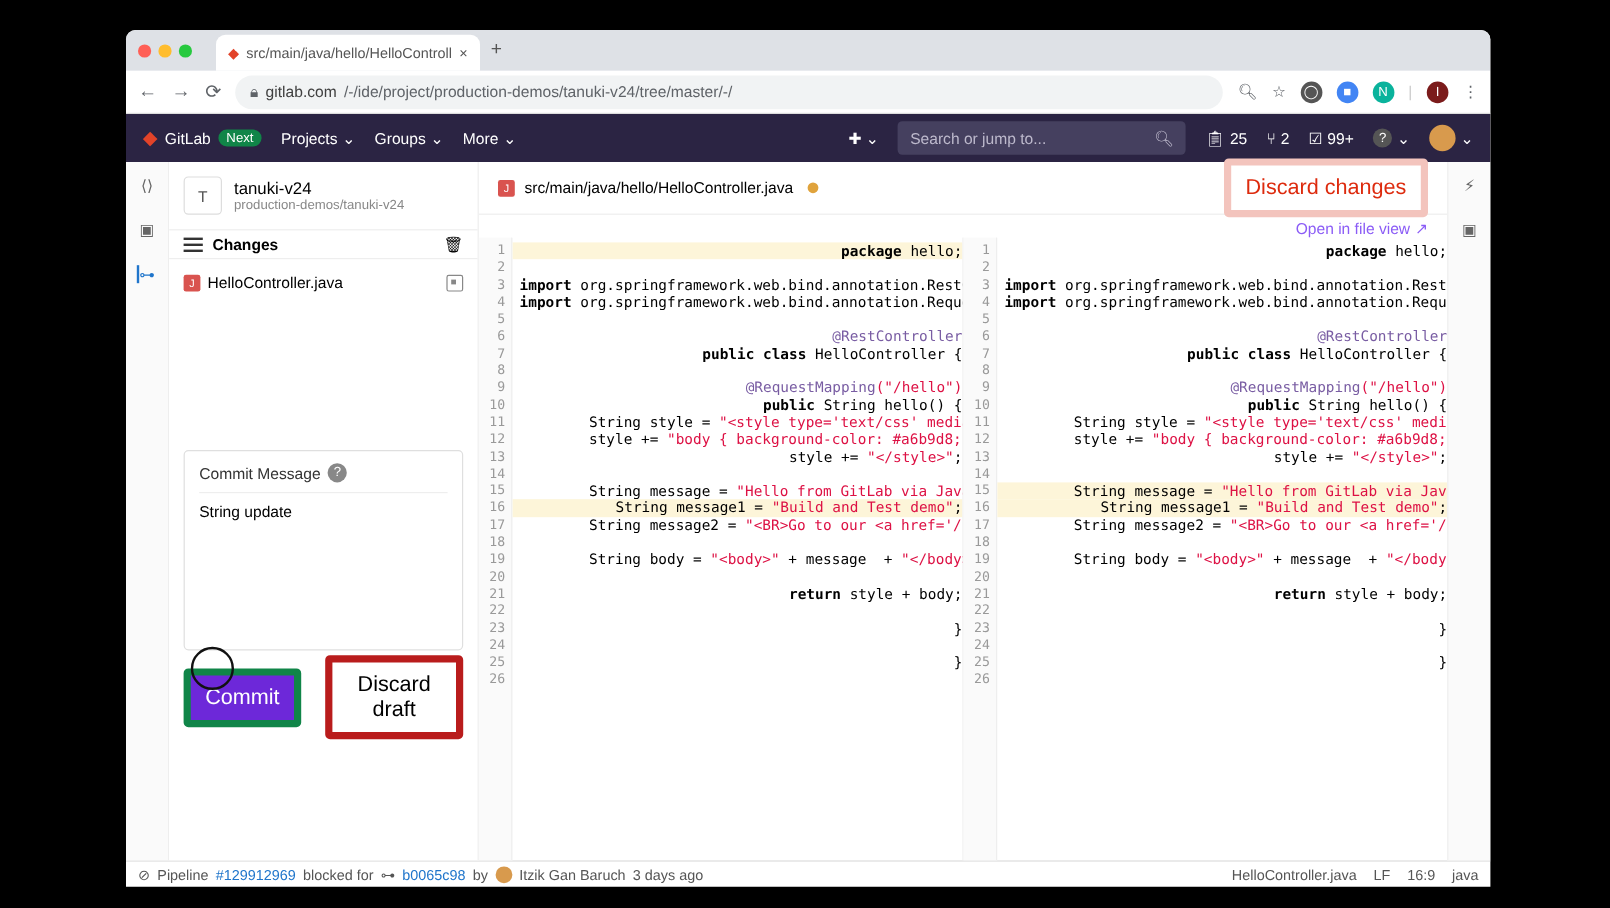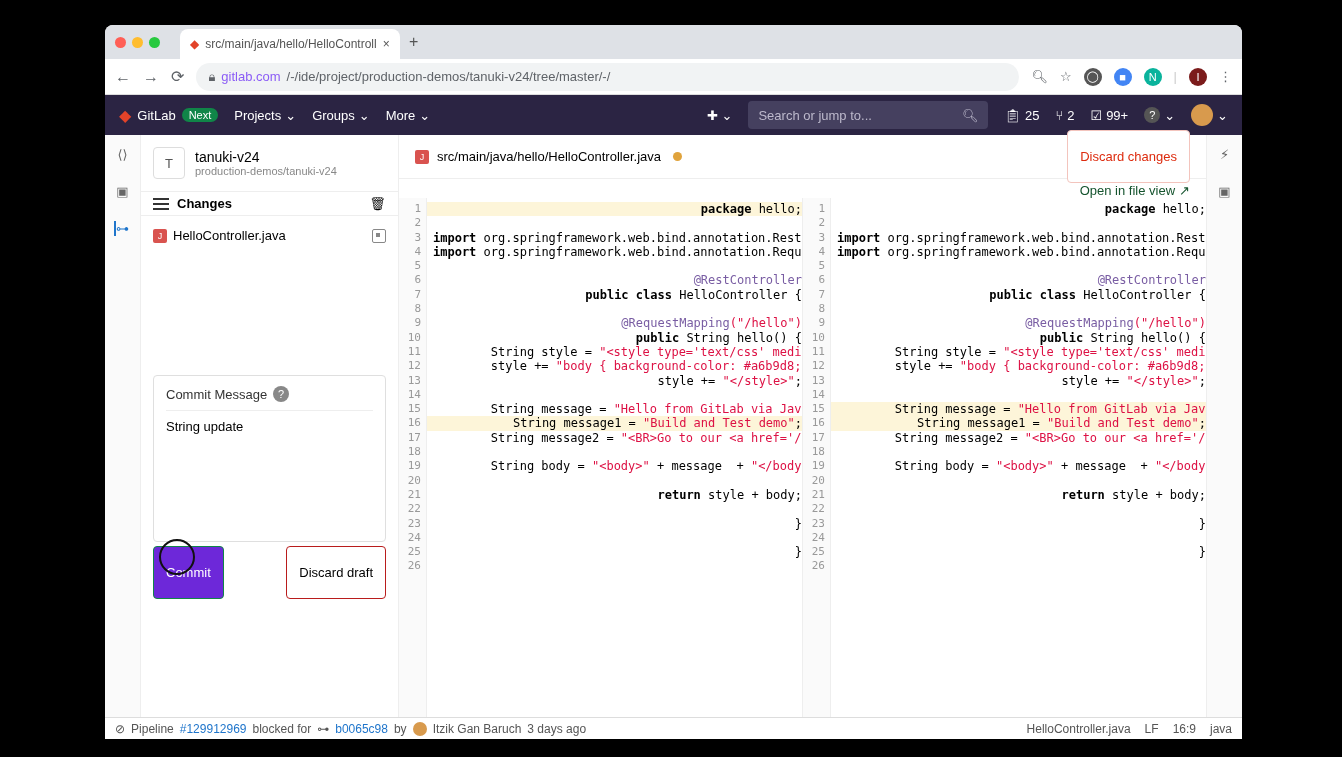--- a/index.html
+++ b/index.html
@@ -14,21 +14,21 @@
 .dot.r { background:#ff5f56; } .dot.y { background:#ffbd2e; } .dot.g { background:#27c93f; }
 .tab { background: #fff; height: 30px; margin-top: 4px; border-radius: 8px 8px 0 0; padding: 0 10px; display: flex; align-items: center; gap: 6px; font-size: 12px; color: #555; min-width: 180px; }
 .tab .tx { flex:1; white-space:nowrap; overflow:hidden; text-overflow:ellipsis; }
 .newtab { width: 28px; text-align: center; color: #555; font-size: 16px; }
 
 
 .addr { height: 36px; background: #fff; border-bottom: 1px solid #ddd; display: flex; align-items:center; padding: 0 10px; gap: 12px; color:#5f6368; }
 .addr .nb { font-size: 16px; }
 .url { flex:1; background:#f1f3f4; height:28px; border-radius:14px; padding:0 12px; display:flex; align-items:center; font-size:13px; color:#202124; gap:6px;}
 .url .lock { color:#5f6368; }
-.url .host { color:#8b5cf6; }
+.url .host { color:#404040; }
 .url .path { color:#5f6368; }
 .aicons { display:flex; gap:12px; align-items:center; }
 .cir { width:18px; height:18px; border-radius:50%; display:inline-flex; align-items:center;justify-content:center; font-size:11px; color:#fff;}
 
 
 .gnav { height: 40px; background: #2b2443; display:flex; align-items:center; padding: 0 14px; gap: 16px; color:#fff; font-size:13px;}
 .glogo { display:flex; align-items:center; gap:6px; font-weight:500;}
 .pill { background:#108548; border-radius:10px; padding:1px 7px; font-size:11px;}
 .gitem { display:flex; align-items:center; gap:4px; }
 .spacer { flex:1; }
@@ -64,30 +64,30 @@
 .commitbox { margin: 120px 12px 0 12px; border:1px solid #dfdfdf; border-radius:4px; padding:10px 12px 8px;}
 .commitbox .lbl { font-size:13px; color:#333; margin-bottom:8px; display:flex; gap:6px; align-items:center;}
 .commitbox textarea { width:100%; border:0; border-top:1px solid #eee; padding-top:8px; resize:none; height:120px; font-size:13px; font-family: Liberation Sans, sans-serif; outline:none;}
 .qcir { width:16px; height:16px; border-radius:50%; background:#888; color:#fff; font-size:11px; display:flex; align-items:center;justify-content:center;}
 
 .radios { padding: 12px 12px 0; font-size:13px; }
 .radios label { display:flex; gap:10px; align-items:center; margin-bottom:10px; }
 .radios input[type=text]{ width:100%; border:1px solid #ddd; border-radius:4px; padding:6px 8px; font-size:13px; margin-left:24px; margin-top:-2px;}
 .chk { padding: 6px 12px 8px; display:flex; gap:10px; font-size:13px;}
 .actions { padding: 4px 12px 12px; display:flex; gap:10px; align-items:center;}
-.btn { border:1px solid #b91c1c; background:#fff; border-radius:4px; padding:18px 12px; font-size:13px; cursor:pointer;}
+.btn { border:6px solid #b91c1c; background:#fff; border-radius:4px; padding:8px 12px; font-size:18px; cursor:pointer;}
 .btn.pri { background:#6d28d9; color:#fff; border-color:#108548; }
 .ring { position:absolute; width:36px; height:36px; border:2px solid #111; border-radius:50%; pointer-events:none; }
 
 .main { flex:1; display:flex; flex-direction:column; min-width:0; }
 .tabrow { height:44px; border-bottom:1px solid #eee; display:flex; align-items:center; padding:0 16px; gap:8px;}
 .tabrow .fn { font-weight:500; }
 .tabrow .dot2 { width:9px; height:9px; border-radius:50%; background:#e0a33c; margin-left:4px;}
 .tabrow .rbtns { margin-left:auto; display:flex; gap:14px; align-items:center;}
-.link { color:#14532d; text-decoration:none; display:flex; align-items:center; gap:4px;}
+.link { color:#8b5cf6; text-decoration:none; display:flex; align-items:center; gap:4px;}
 .linkrow { display:flex; justify-content:flex-end; padding:4px 16px 0; }
 
 .diff { flex:1; display:flex; min-height:0; }
 .pane { flex:1; display:flex; border-right:1px solid #eee; min-width:0;}
 .pane:last-child { border-right:0;}
 .gut { width:28px; background:#fafafa; border-right:1px solid #eee; padding-top:4px; }
 .gut div { height:14.3px; font-size:11px; color:#999; text-align:right; padding-right:5px; font-family:ui-monospace,Menlo,monospace;}
 .code { flex:1; padding-top:4px; font-family:GitLab Mono,ui-monospace,Menlo,monospace; font-size:12px; white-space:pre; overflow:hidden;}
 .ln { height:14.3px; padding-left:6px; line-height:14.3px;text-align:right;} .str{color:#d14;} .at{color:#795da3;} .hl{ background:#fdf5d9;}
 .pk { color:#000; font-weight:600;}

